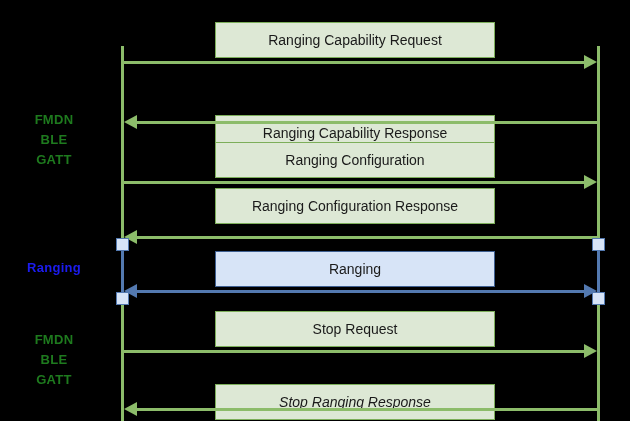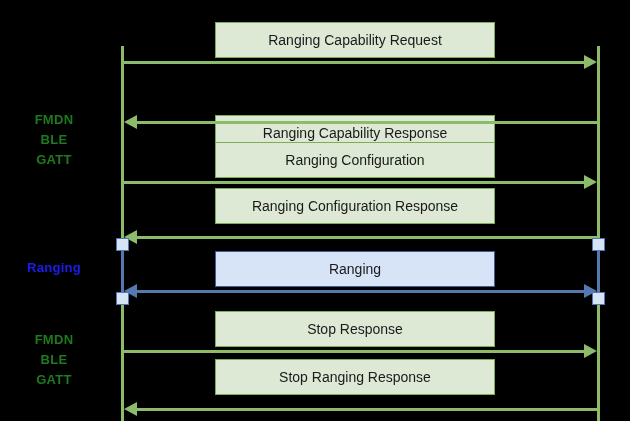--- a/index.html
+++ b/index.html
@@ -115,24 +115,24 @@
       <div class="msg-box green" style="top: 142px;">Ranging Configuration</div>
       <div class="arrow-line green" style="top: 181px; left: 124px; width: 460px;"></div>
       <div class="arrow-head right green" style="left: 584px; top: 175px;"></div>
       <div class="msg-box green" style="top: 188px;">Ranging Configuration Response</div>
       <div class="arrow-line green" style="top: 236px; left: 137px; width: 460px;"></div>
       <div class="arrow-head left green" style="left: 124px; top: 230px;"></div>
       <div class="msg-box blue" style="top: 251px;">Ranging</div>
       <div class="arrow-line blue" style="top: 290px; left: 137px; width: 447px;"></div>
       <div class="arrow-head left blue" style="left: 124px; top: 284px;"></div>
       <div class="arrow-head right blue" style="left: 584px; top: 284px;"></div>
-      <div class="msg-box green" style="top: 311px;">Stop Response</div>
+      <div class="msg-box green" style="top: 311px;">Stop Request</div>
       <div class="arrow-line green" style="top: 350px; left: 124px; width: 460px;"></div>
       <div class="arrow-head right green" style="left: 584px; top: 344px;"></div>
-      <div class="msg-box green" style="top: 359px;">Stop Ranging Response</div>
+      <div class="msg-box green" style="top: 384px; font-style: italic;">Stop Ranging Response</div>
       <div class="arrow-line green" style="top: 408px; left: 137px; width: 460px;"></div>
       <div class="arrow-head left green" style="left: 124px; top: 402px;"></div>
     </div>
   <div id="layer-activations">
       <div class="act-bar" style="left: 121px; top: 238px; height: 67px;"></div>
       <div class="act-square" style="left: 116px; top: 238px;"></div>
       <div class="act-square" style="left: 116px; top: 292px;"></div>
       <div class="act-bar" style="left: 597px; top: 238px; height: 67px;"></div>
       <div class="act-square" style="left: 592px; top: 238px;"></div>
       <div class="act-square" style="left: 592px; top: 292px;"></div>

